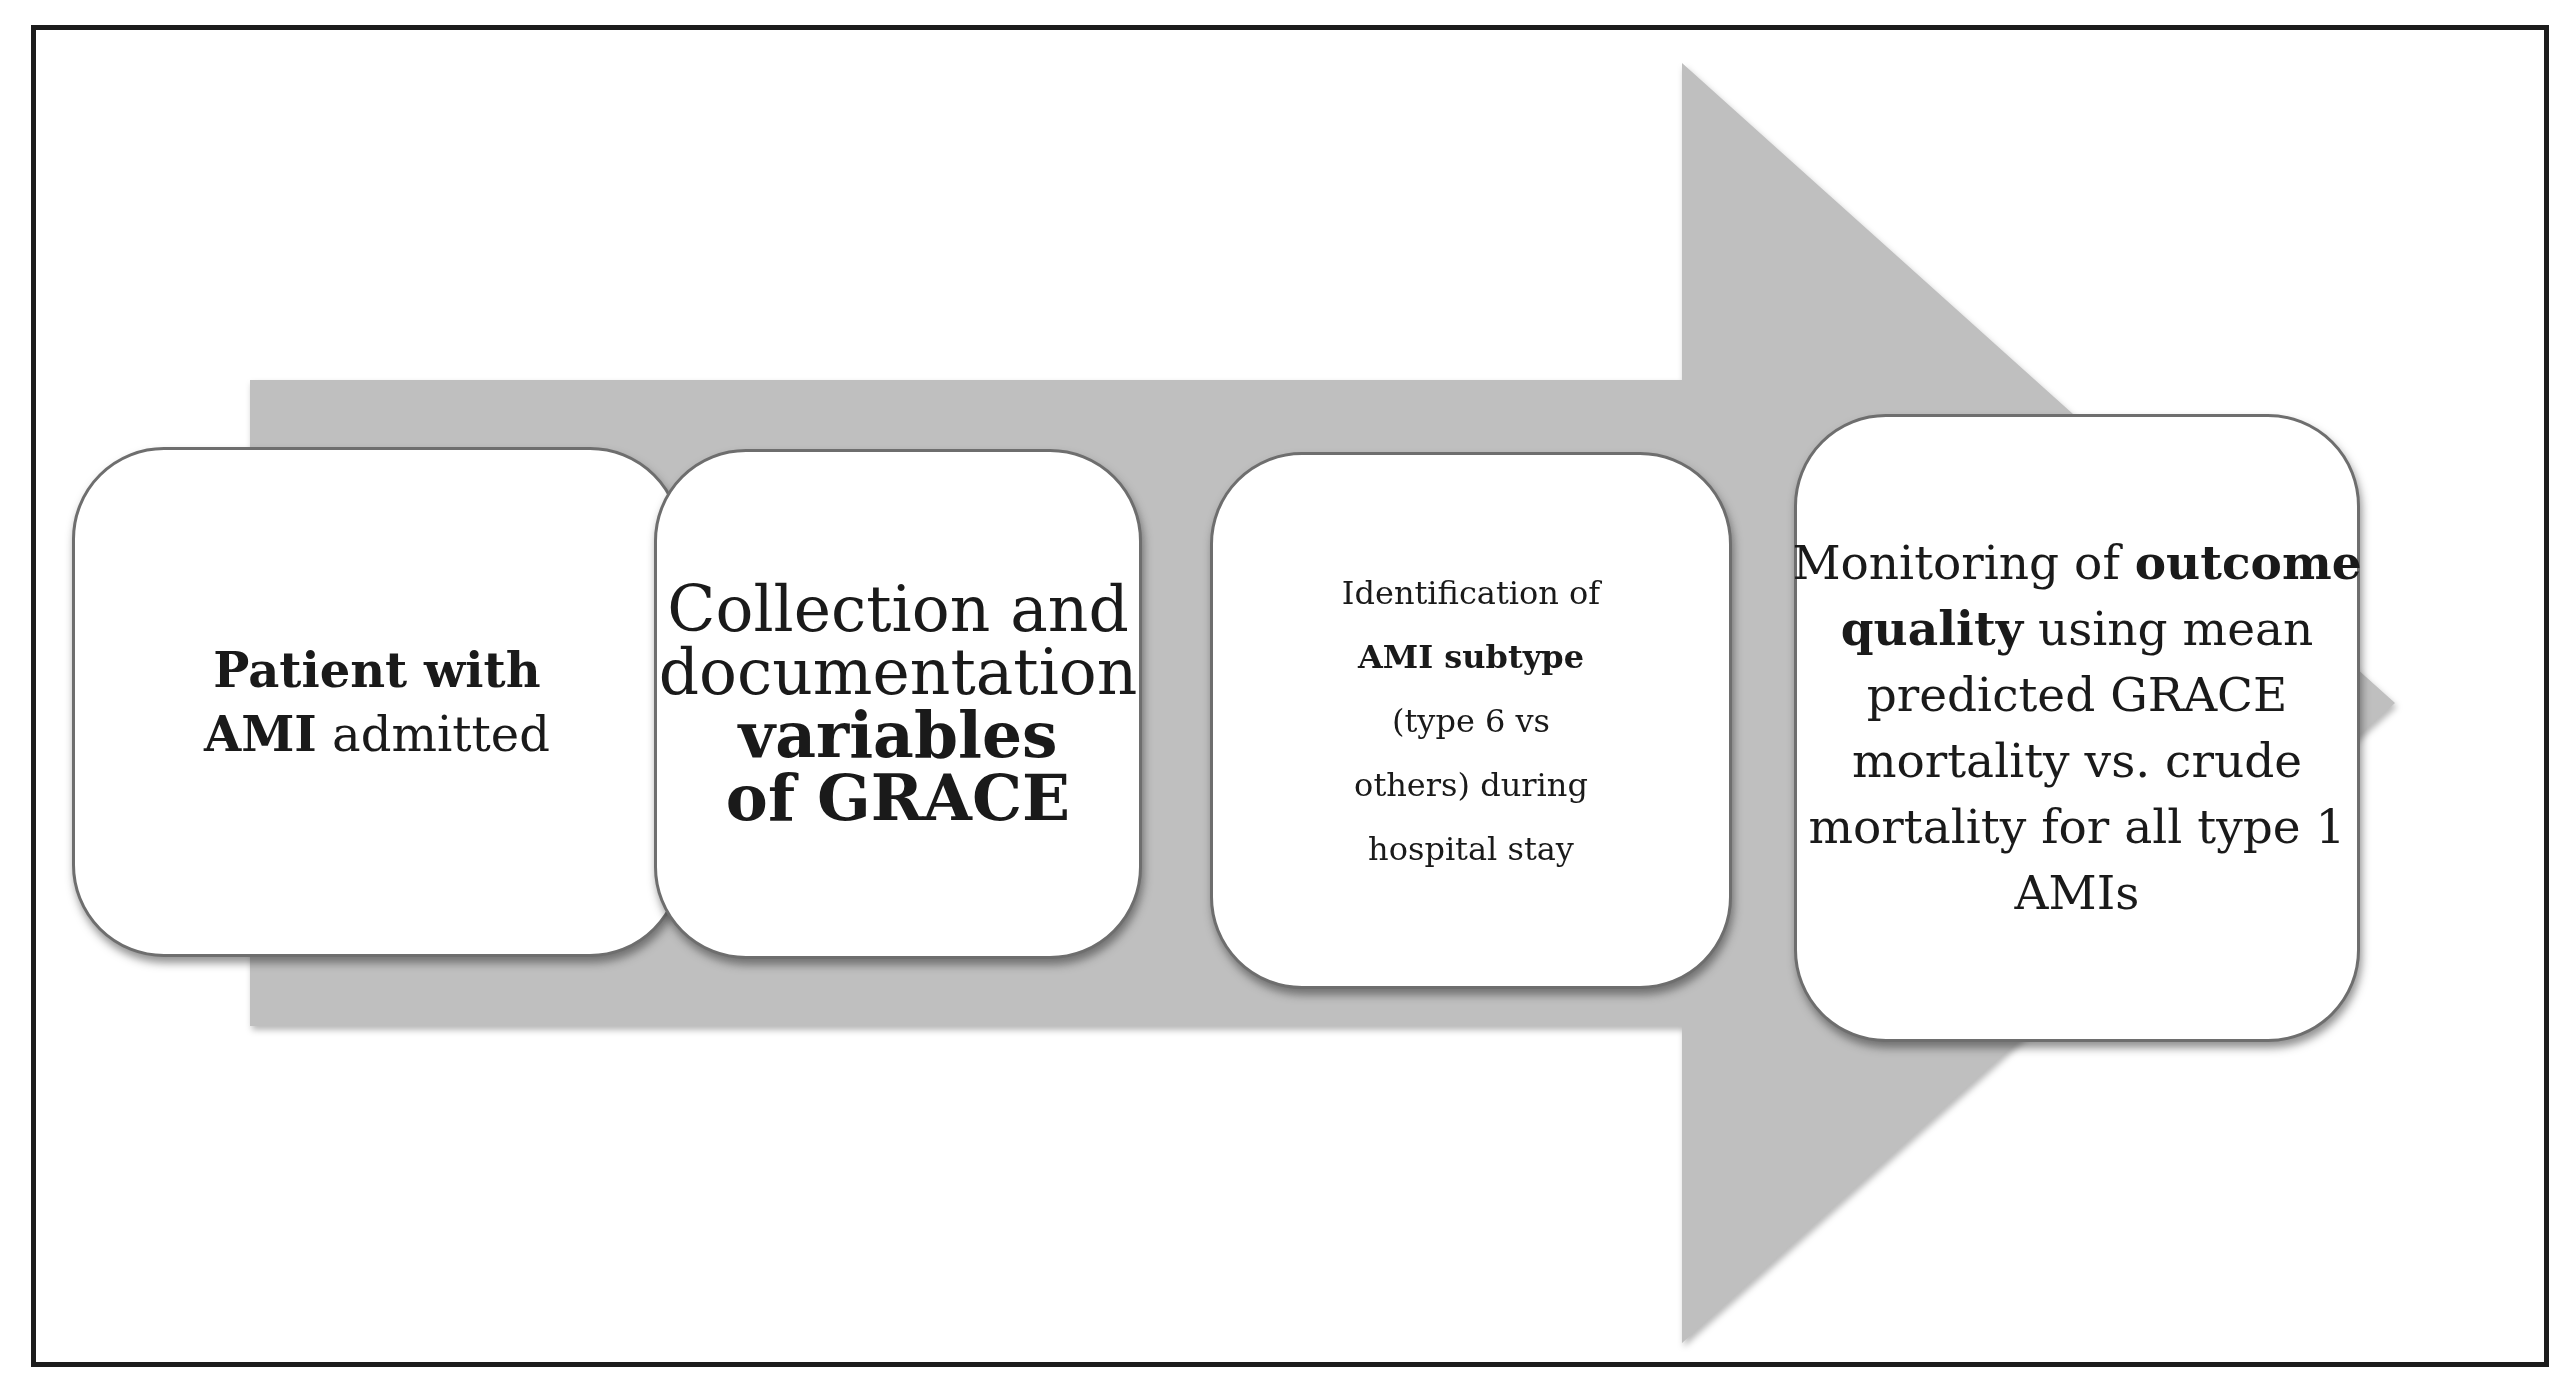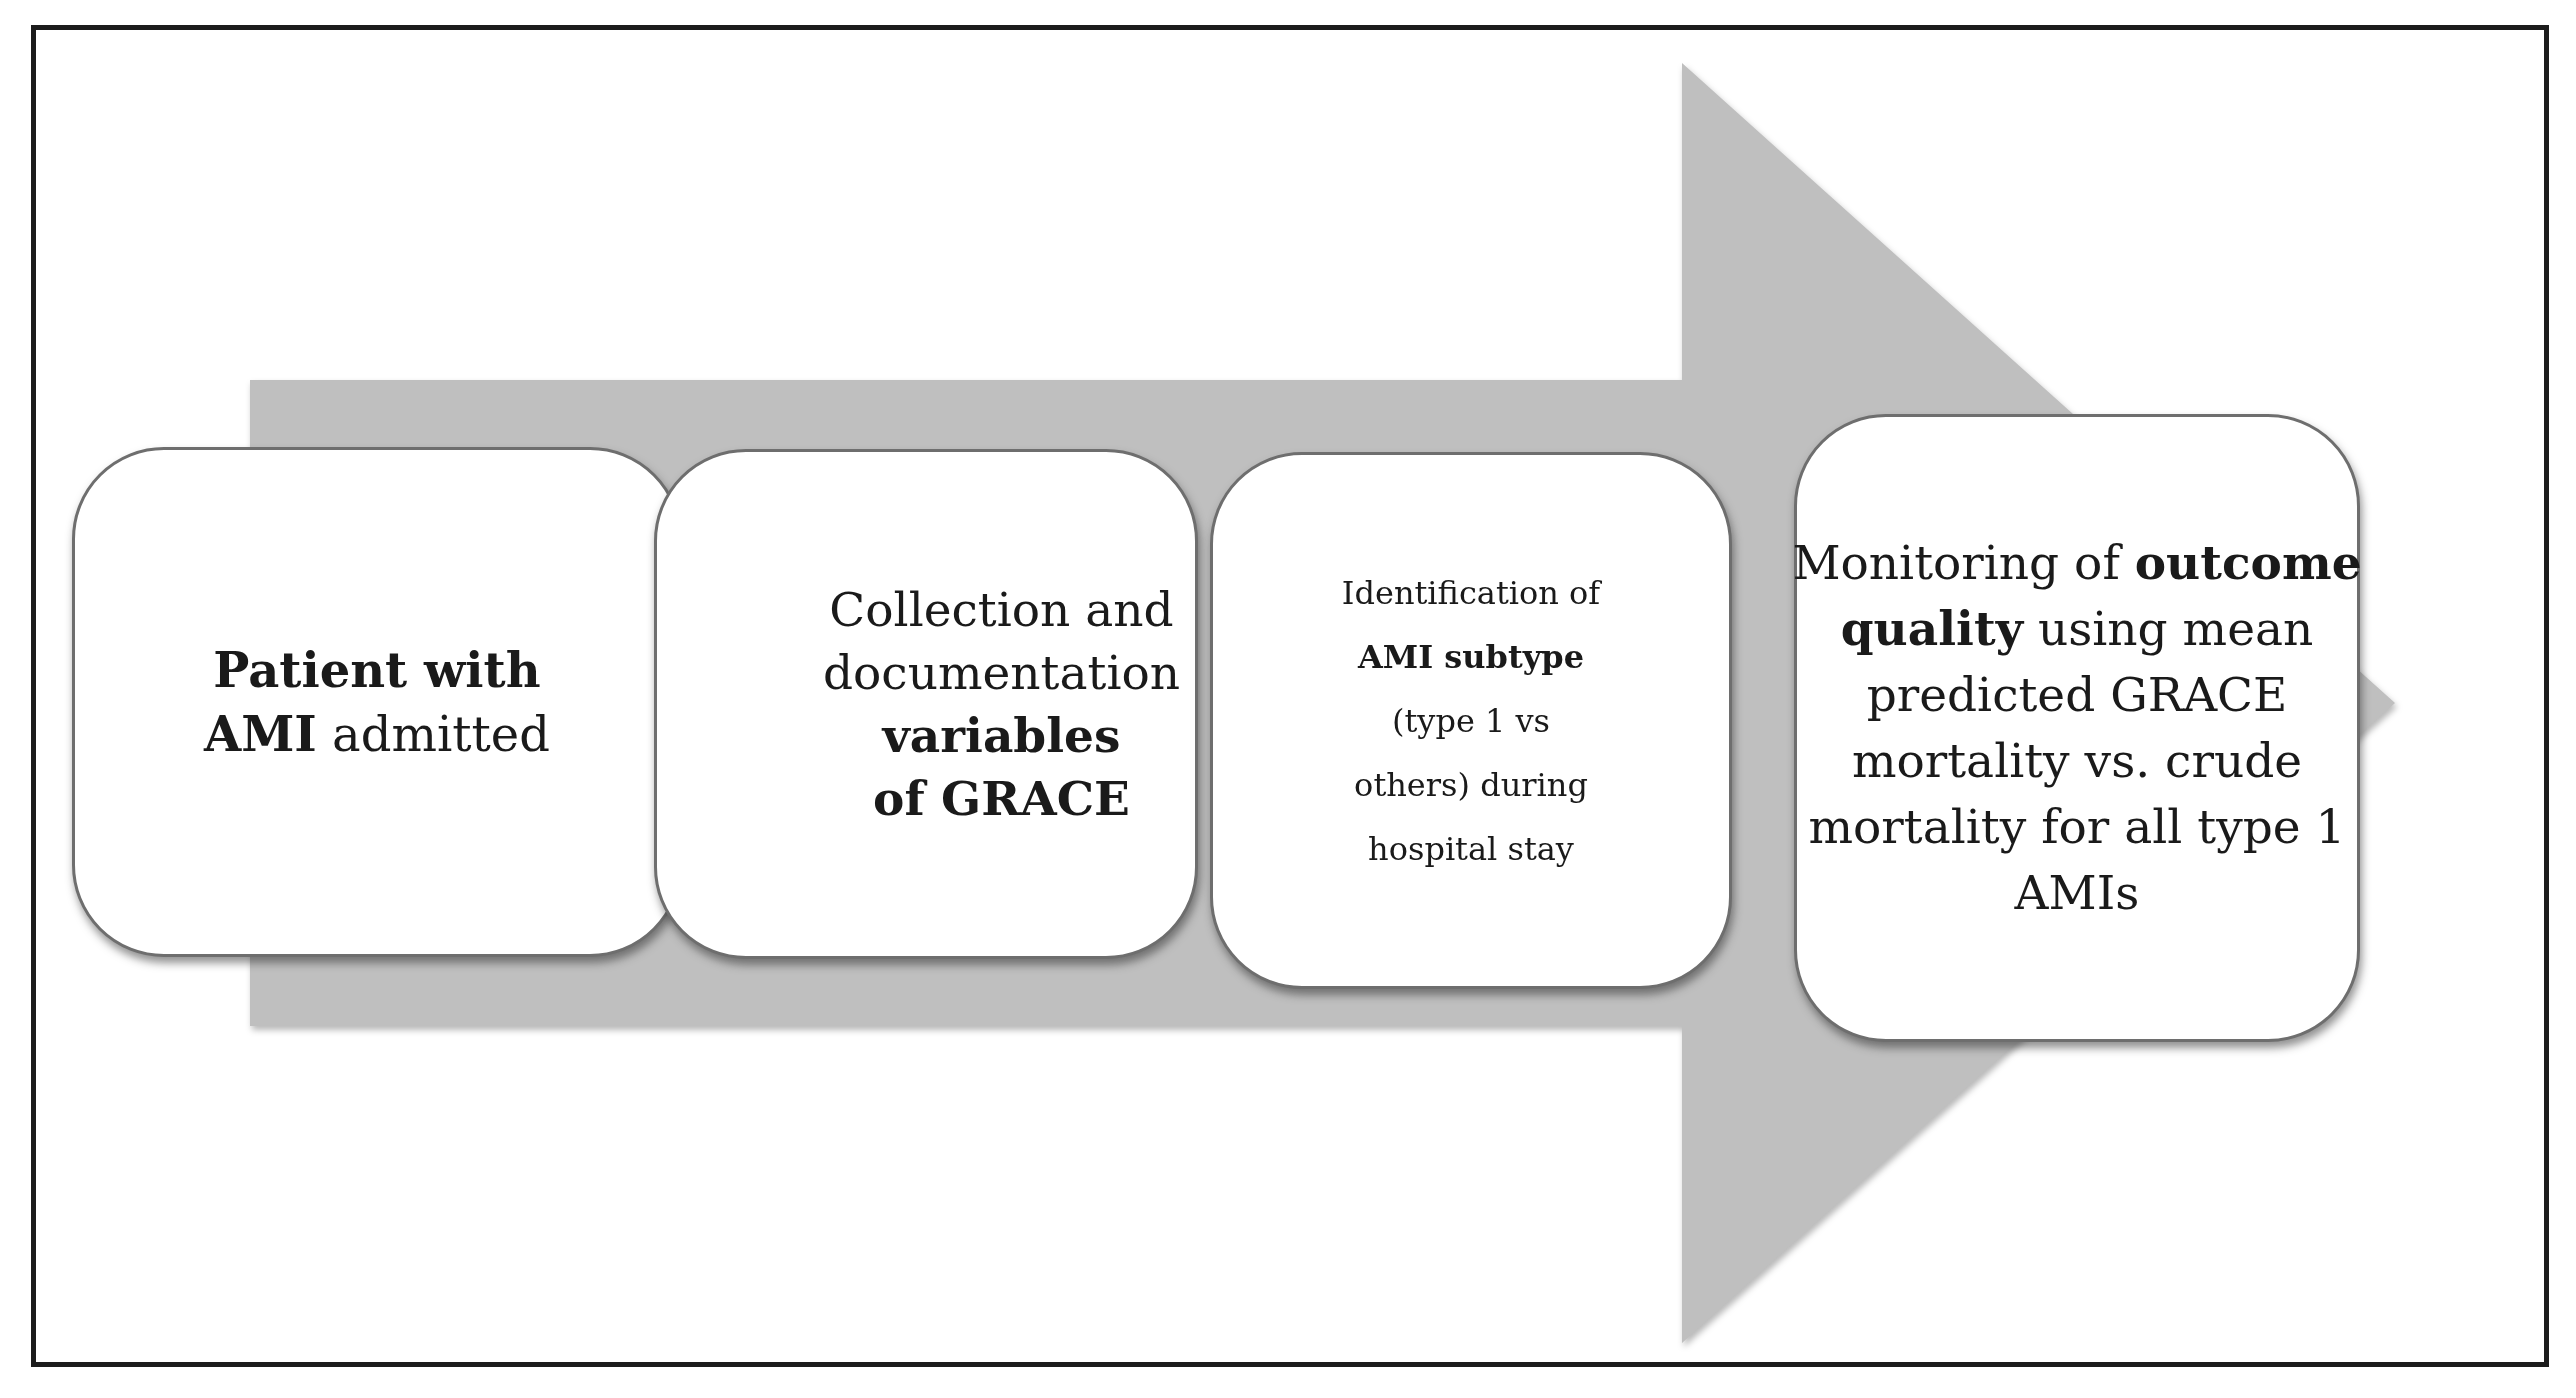--- a/index.html
+++ b/index.html
@@ -36,21 +36,21 @@
     display: flex;
     align-items: center;
     justify-content: center;
     text-align: center;
     color: #1a1a1a;
     padding: 0 15px;
   }
   .step-text .line { white-space: nowrap; }
   .step-text .b { font-weight: bold; }
   .box1 { left: 72px;   top: 447px; width: 610px; height: 510px; font-size: 48px; line-height: 64px; }
-  .box2 { left: 654px;  top: 449px; width: 544px; height: 510px; font-size: 47px; line-height: 63px; justify-content: flex-end; }
+  .box2 { left: 654px;  top: 449px; width: 488px; height: 510px; font-size: 63px; line-height: 63px; }
   .box3 { left: 1210px; top: 452px; width: 522px; height: 537px; font-size: 32px; line-height: 64px; }
   .box4 { left: 1794px; top: 414px; width: 566px; height: 628px; font-size: 47px; line-height: 66px; }
 </style>
 </head>
 <body>
 
 <div class="canvas">
 
   <div class="frame"></div>
 
@@ -71,21 +71,21 @@
         <div class="line"><span>documentation</span></div>
         <div class="line"><span class="b">variables</span></div>
         <div class="line"><span class="b">of GRACE</span></div>
       </div>
   </div>
 
   <div class="step-box box3">
     <div class="step-text">
         <div class="line"><span>Identification of</span></div>
         <div class="line"><span class="b">AMI subtype</span></div>
-        <div class="line"><span>(type 1 vs</span></div>
+        <div class="line"><span>(type 6 vs</span></div>
         <div class="line"><span>others) during</span></div>
         <div class="line"><span>hospital stay</span></div>
       </div>
   </div>
 
   <div class="step-box box4">
     <div class="step-text">
         <div class="line"><span>Monitoring of </span><span class="b">outcome</span></div>
         <div class="line"><span class="b">quality</span><span> using mean</span></div>
         <div class="line"><span>predicted GRACE</span></div>

